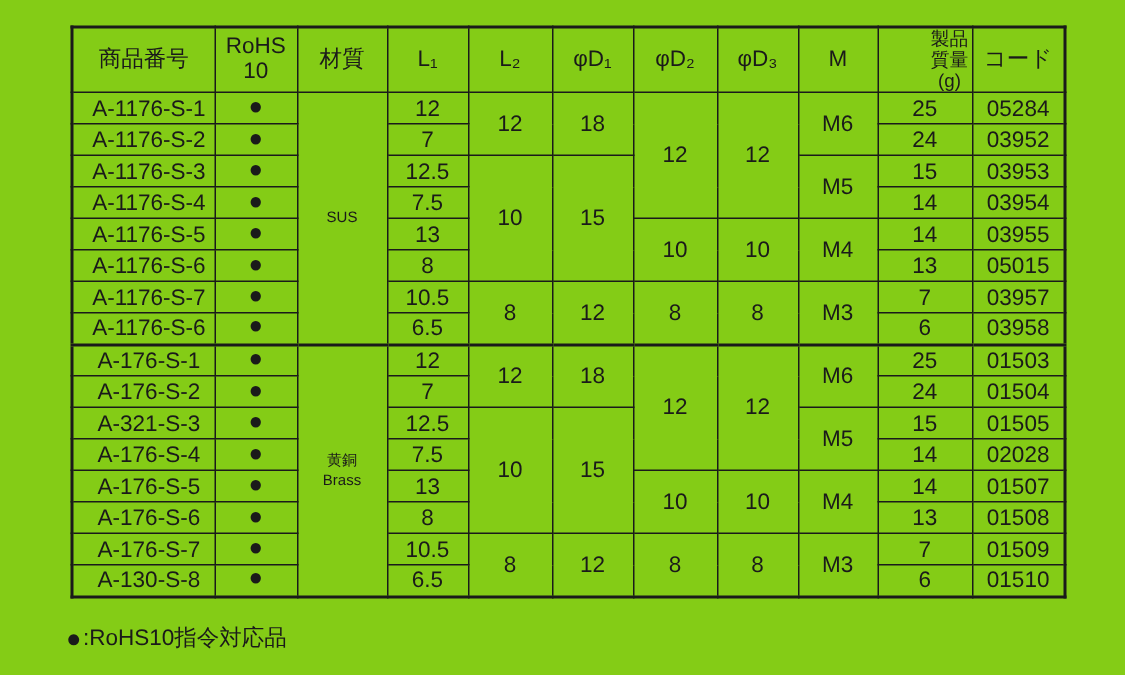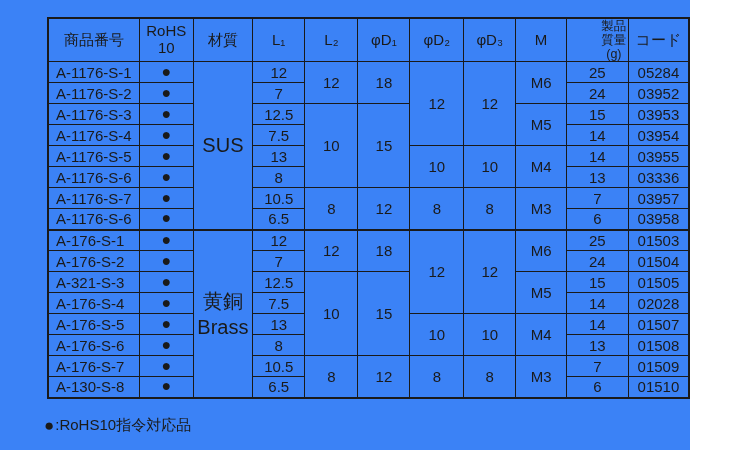--- a/index.html
+++ b/index.html
@@ -3,38 +3,38 @@
 <meta charset="utf-8">
 <style>
   * { box-sizing: border-box; }
   html, body { margin: 0; padding: 0; }
   body {
     width: 750px; height: 450px;
     background: #ffffff;
     font-family: "Liberation Sans", "DejaVu Sans", sans-serif;
     color: #1a1a1a;
   }
-  .page { position: relative; width: 690px; height: 450px; overflow: hidden; background: #3b82f6; }
+  .page { position: relative; width: 750px; height: 450px; overflow: hidden; background: #84cc16; }
 
   table.spec {
     position: absolute; left: 47px; top: 17px;
     border-collapse: collapse; table-layout: fixed;
     border: 2px solid #1a1a1a;
   }
   .spec th, .spec td {
     border: 1px solid #1a1a1a;
     text-align: center; vertical-align: middle;
     padding: 0; font-weight: normal;
     overflow: hidden;
   }
   .spec thead th { height: 37px; font-size: 15px; line-height: 1.12; white-space: pre-line; }
   .spec thead th.hdr-mass { font-size: 12.5px; padding-left: 33px; }
   .spec tbody td { height: 21px; font-size: 15px; }
-  .spec td.part { text-align: left; padding-left: 7px; }
-  .spec td.material { font-size: 20px; line-height: 1.3; white-space: pre-line; }
+  .spec td.part { text-align: center; padding-left: 7px; }
+  .spec td.material { font-size: 10px; line-height: 1.3; white-space: pre-line; }
   .spec .dot { font-size: 16px; line-height: 1; display: inline-block; transform: translateY(-1px); }
   .spec tbody tr.block-start td { border-top: 2px solid #1a1a1a; }
 
   .footnote {
     position: absolute; left: 44px; top: 416px;
     font-size: 15px; display: flex; align-items: center;
     color: #1a1a1a;
   }
   .footnote .fdot { font-size: 17px; line-height: 1; margin-right: 1px; }
 </style>
@@ -120,21 +120,21 @@
           <td class="num" rowspan="2">10</td>
           <td class="num" rowspan="2">M4</td>
           <td class="num">14</td>
           <td class="num">03955</td>
         </tr>
         <tr>
           <td class="part">A-1176-S-6</td>
           <td><span class="dot">●</span></td>
           <td class="num">8</td>
           <td class="num">13</td>
-          <td class="num">03336</td>
+          <td class="num">05015</td>
         </tr>
         <tr>
           <td class="part">A-1176-S-7</td>
           <td><span class="dot">●</span></td>
           <td class="num">10.5</td>
           <td class="num" rowspan="2">8</td>
           <td class="num" rowspan="2">12</td>
           <td class="num" rowspan="2">8</td>
           <td class="num" rowspan="2">8</td>
           <td class="num" rowspan="2">M3</td>

